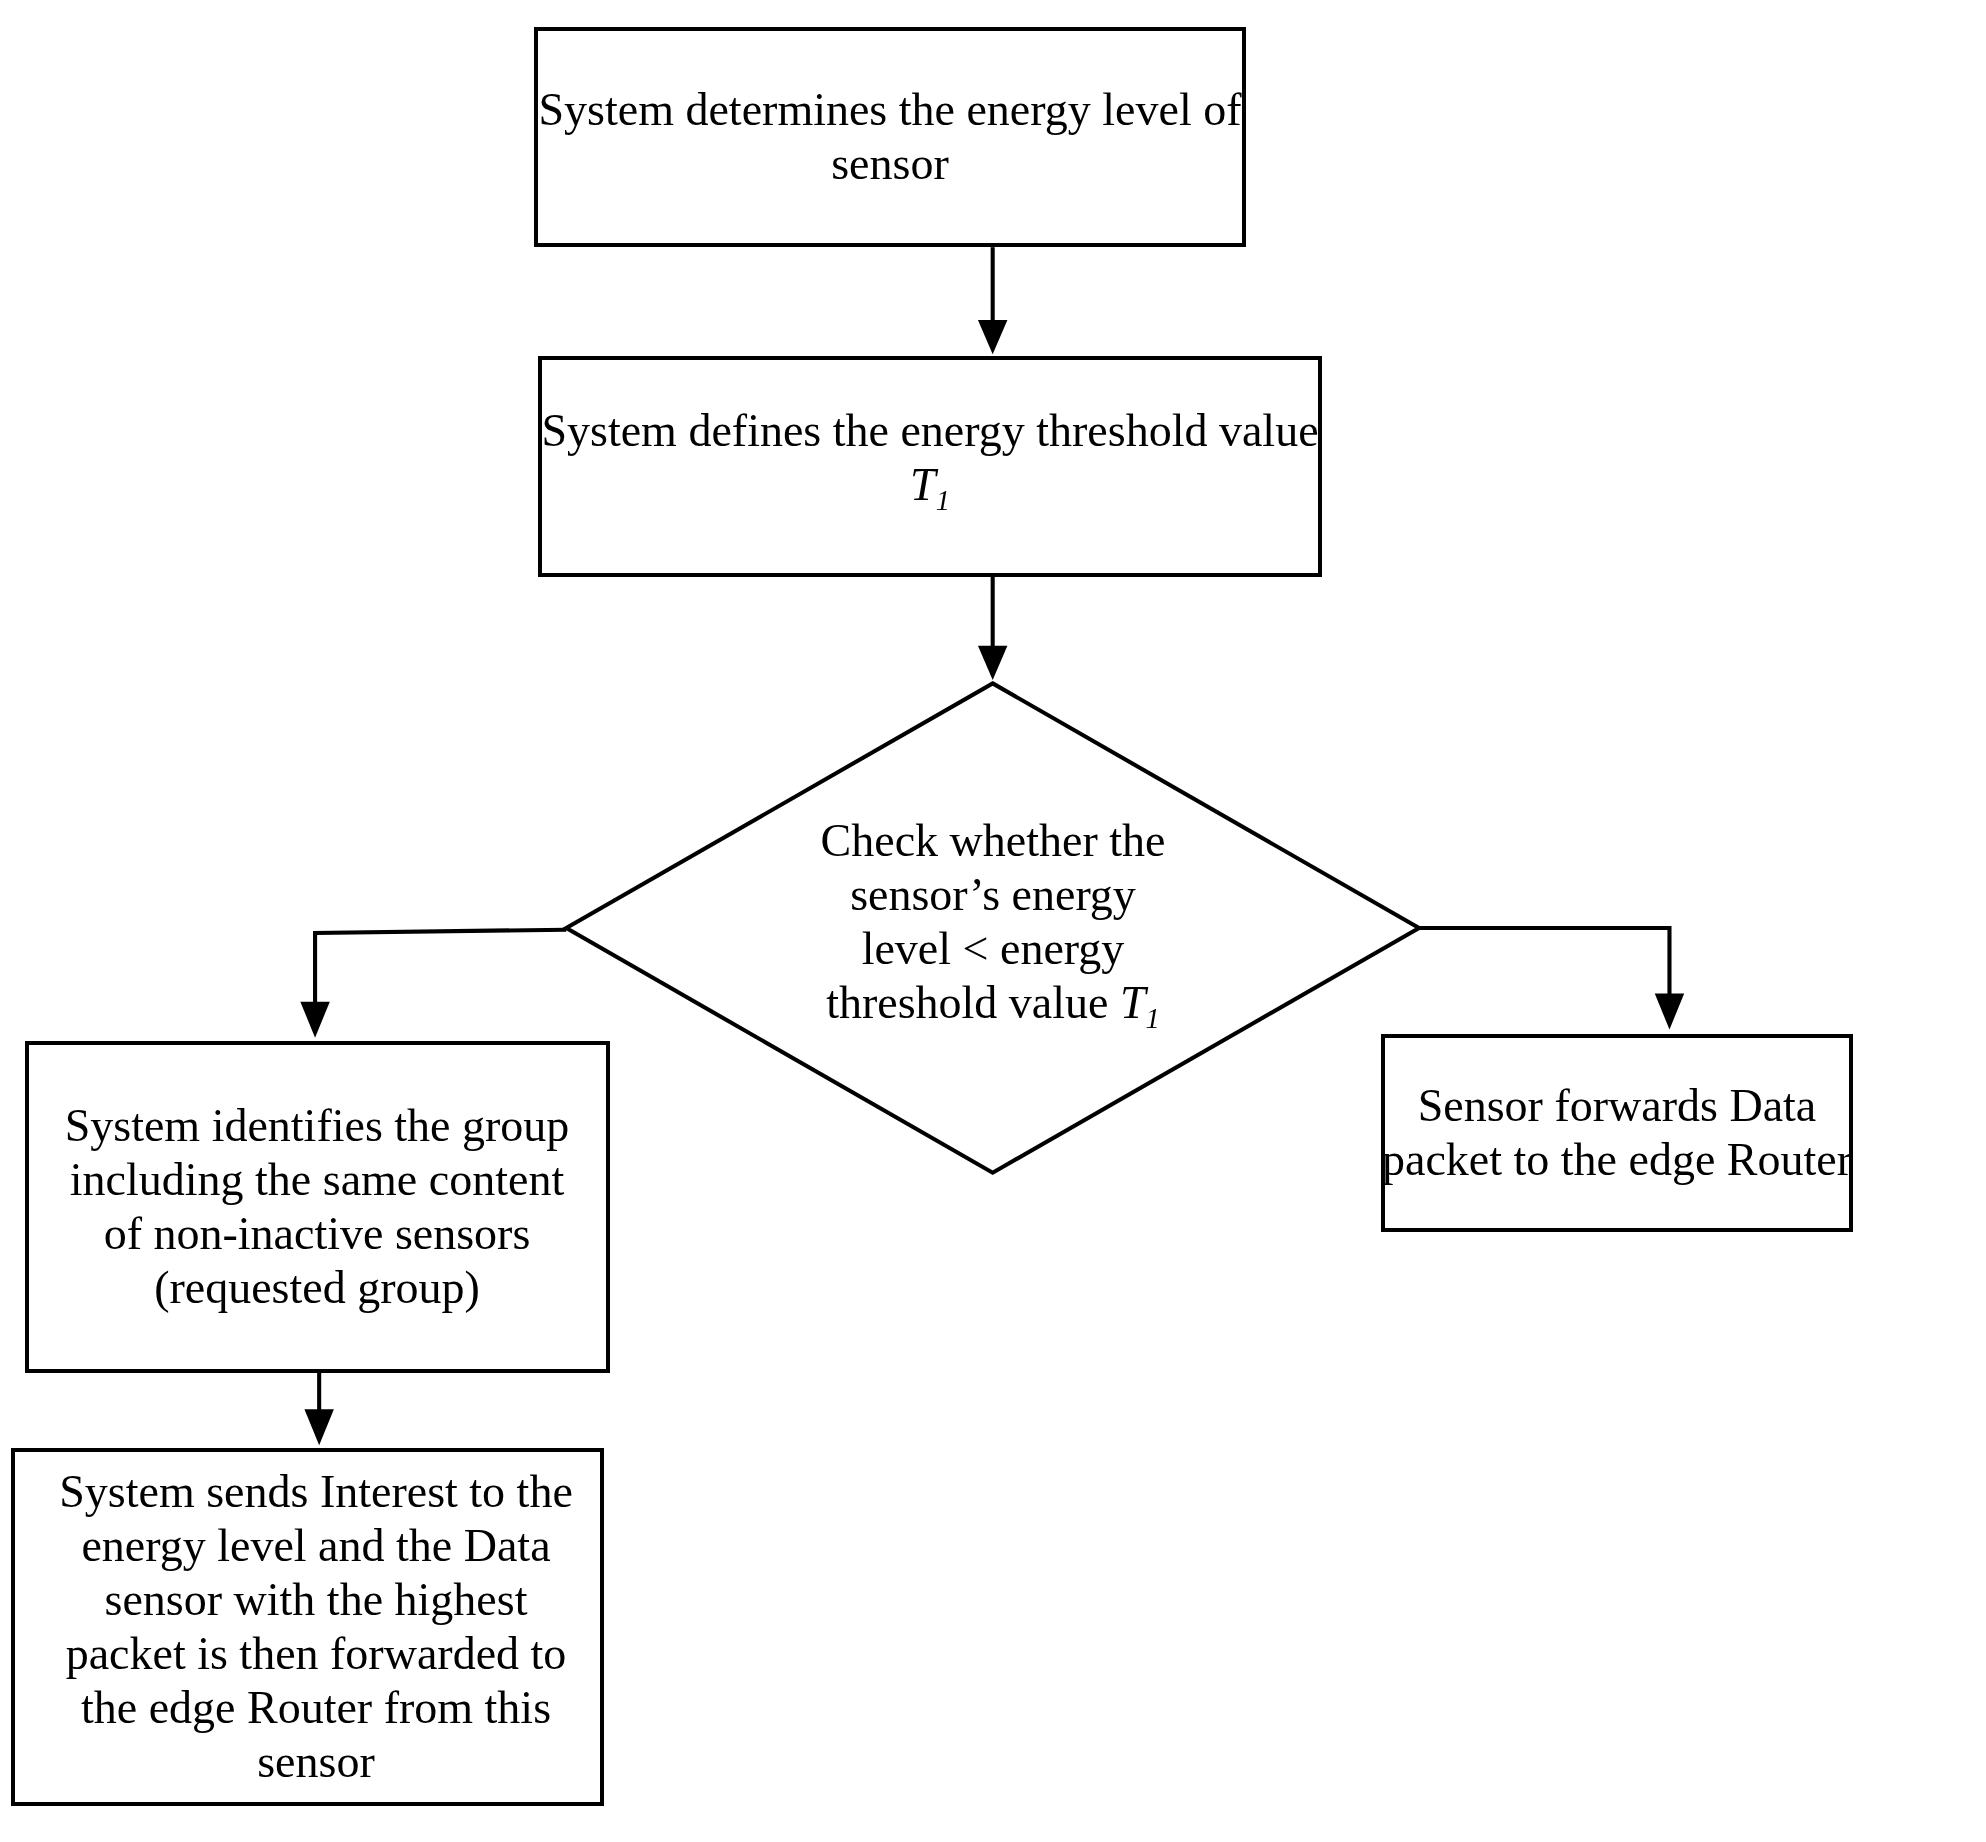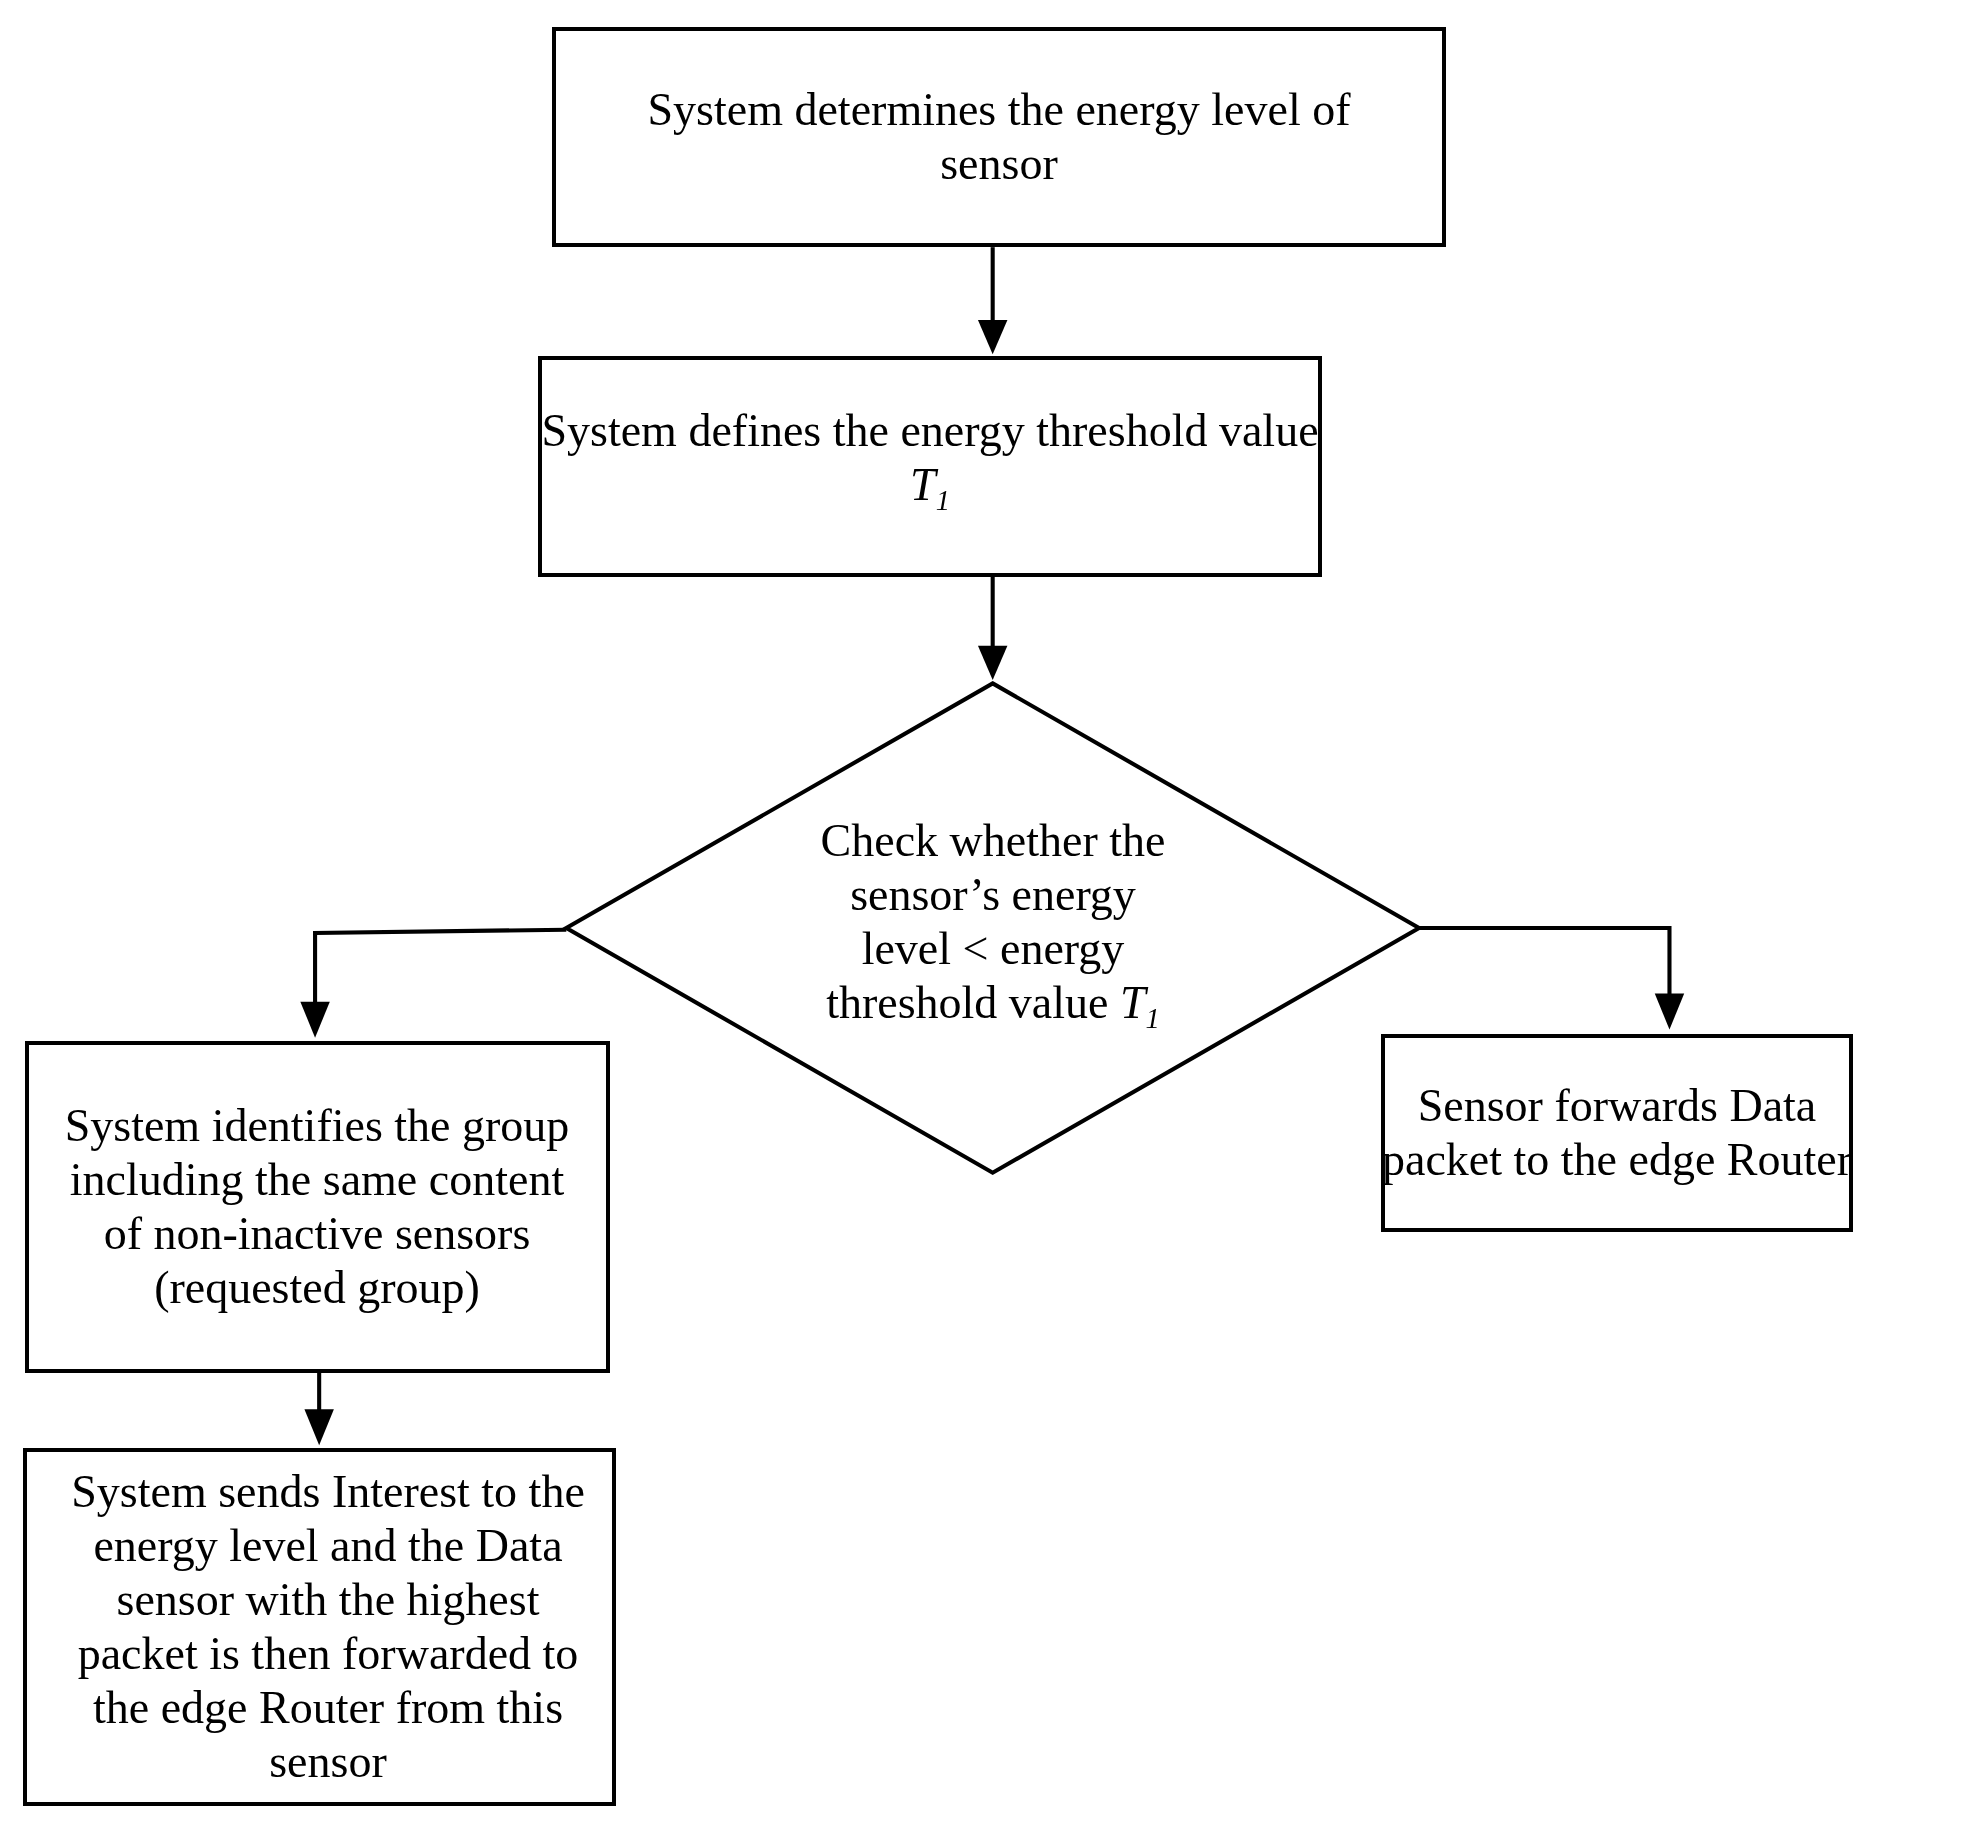--- a/index.html
+++ b/index.html
@@ -77,21 +77,21 @@
     <polyline points="692,1136 385,1140 385,1226" fill="none" stroke="#000000" stroke-width="5"></polyline>
     <polygon points="367,1224 403,1224 385,1268" fill="#000000"></polygon>
 
     <line x1="390" y1="1612" x2="390" y2="1724" stroke="#000000" stroke-width="5"></line>
     <polygon points="372,1722 408,1722 390,1766" fill="#000000"></polygon>
 
     <polyline points="1734,1134 2040,1134 2040,1216" fill="none" stroke="#000000" stroke-width="5"></polyline>
     <polygon points="2022,1214 2058,1214 2040,1258" fill="#000000"></polygon>
   </svg>
 
-  <div class="node" style="left:552px; top:27px; width:894px; height:220px;">
+  <div class="node" style="left:534px; top:27px; width:712px; height:220px;">
     <div class="line">System determines the energy level of</div>
     <div class="line">sensor</div>
   </div>
 
   <div class="node" style="left:538px; top:356px; width:784px; height:221px;">
     <div class="line">System defines the energy threshold value</div>
     <div class="line"><i><span>T</span><sub>1</sub></i></div>
   </div>
 
   <div class="diamond-text" style="left:723px; top:822px; width:540px; height:216px;">
@@ -103,21 +103,21 @@
 
 
 
   <div class="node" style="left:24.5px; top:1041px; width:585px; height:332px;">
     <div class="line">System identifies the group</div>
     <div class="line">including the same content</div>
     <div class="line">of non-inactive sensors</div>
     <div class="line">(requested group)</div>
   </div>
 
-  <div class="node" style="left:23px; top:1448px; width:593px; height:358px;padding-left:17px;">
+  <div class="node" style="left:11px; top:1448px; width:593px; height:358px;padding-left:17px;">
     <div class="line">System sends Interest to the</div>
     <div class="line">energy level and the Data</div>
     <div class="line">sensor with the highest</div>
     <div class="line">packet is then forwarded to</div>
     <div class="line">the edge Router from this</div>
     <div class="line">sensor</div>
   </div>
 
   <div class="node" style="left:1381px; top:1034px; width:472px; height:198px;">
     <div class="line">Sensor forwards Data</div>

